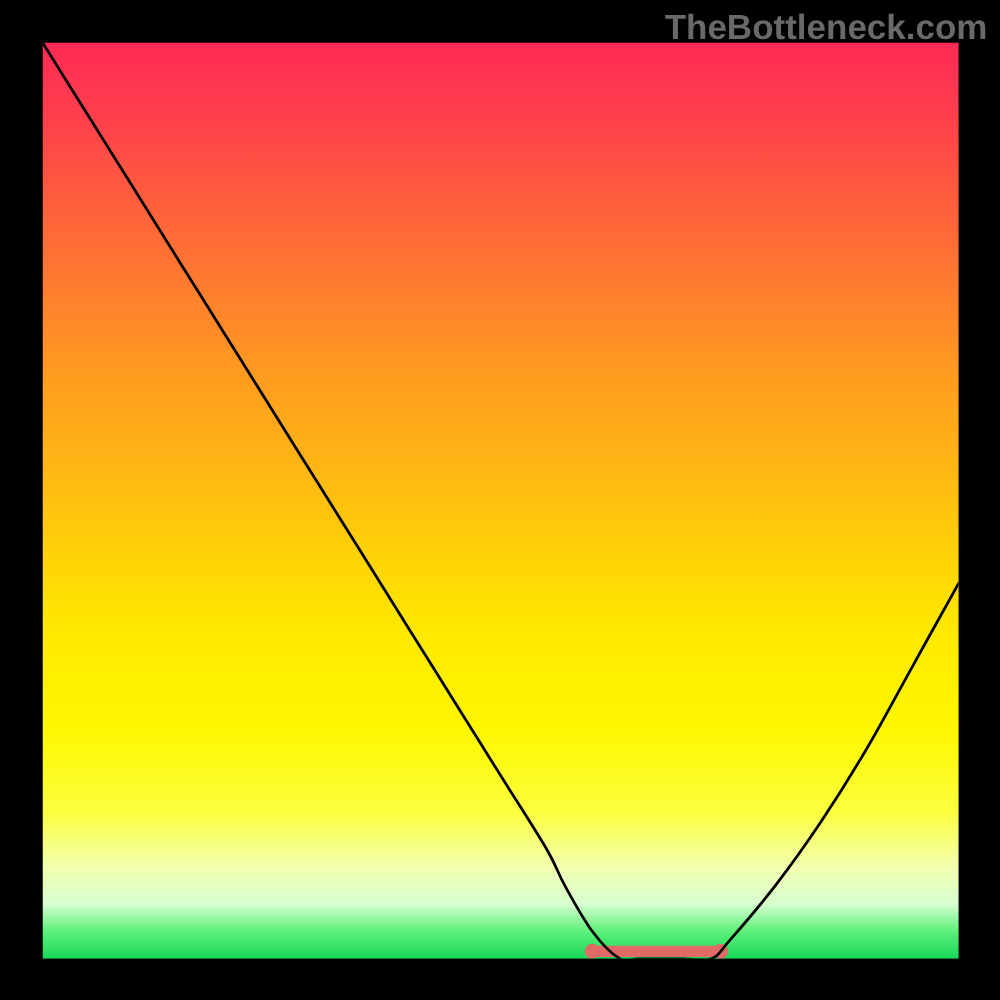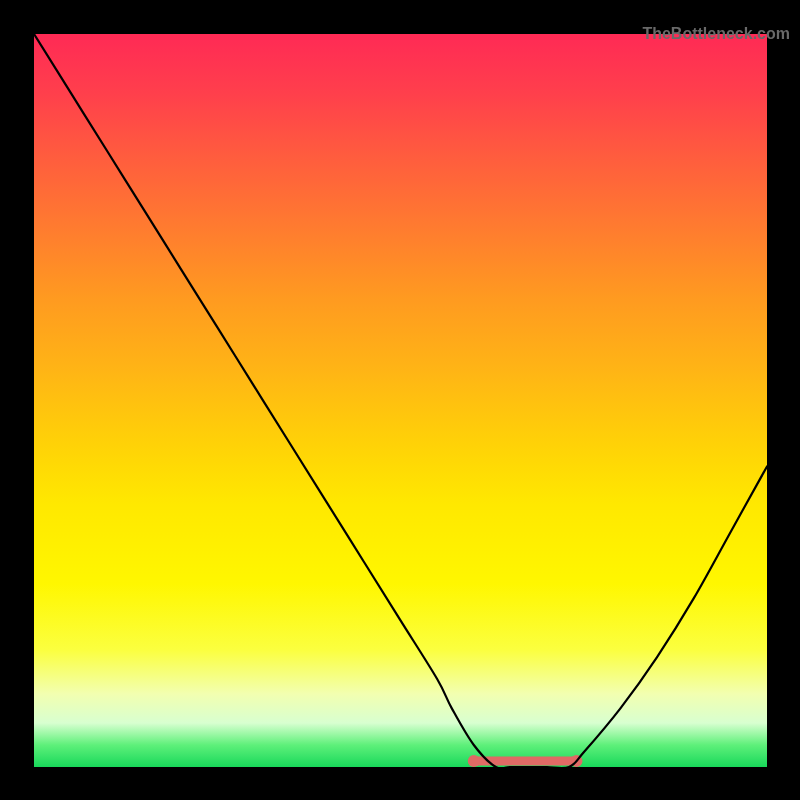--- a/index.html
+++ b/index.html
@@ -8,25 +8,24 @@
     position: relative;
     width: 800px;
     height: 800px;
     background: #000;
   }
   .watermark {
     position: absolute;
     top: 6px;
     right: 10px;
     font-family: Arial, Helvetica, sans-serif;
-    font-size: 16px;
+    font-size: 28px;
     font-weight: bold;
     color: #696969;
     z-index: 100;
-    margin-top: 19px;
   }
   .plot-area {
     position: absolute;
     left: 34px;
     top: 34px;
     width: 733px;
     height: 733px;
     overflow: hidden;
   }
   .gradient {

